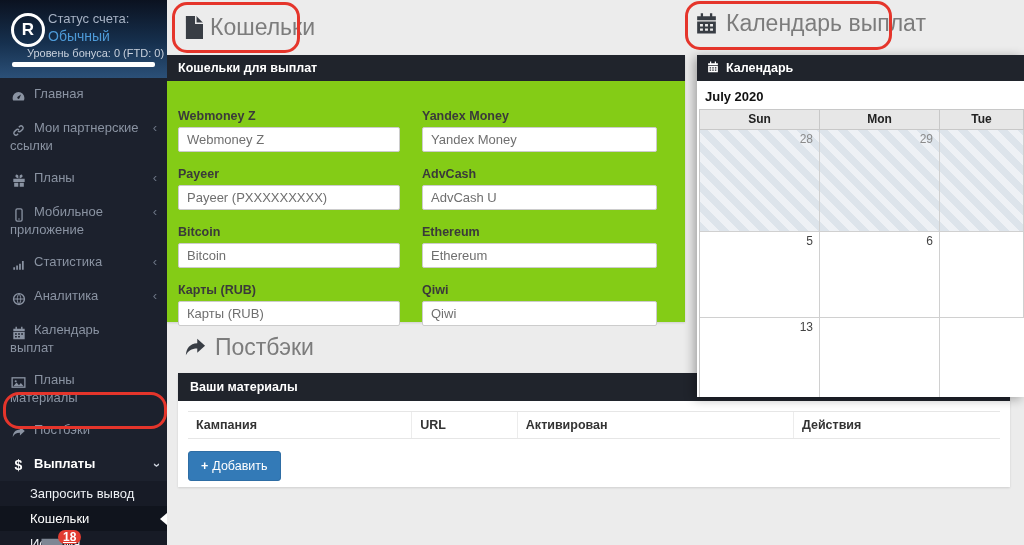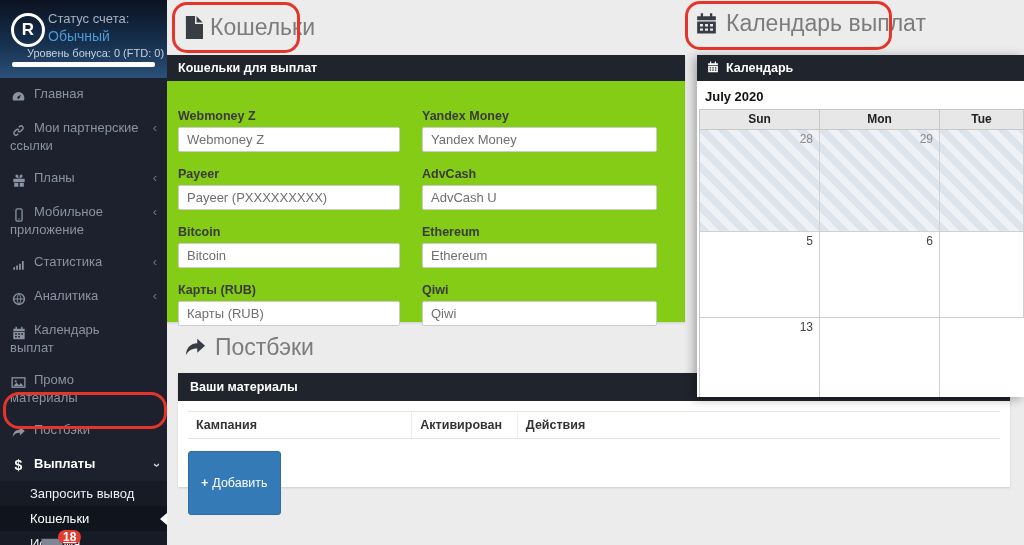--- a/index.html
+++ b/index.html
@@ -53,21 +53,21 @@
   .panel-postbacks .panel-head{height:28px;line-height:28px;}
   .panel-postbacks .panel-body{background:#fff;height:86px;box-sizing:border-box;padding:10px;}
   .ptable{display:flex;border-top:1px solid #e6e6e6;border-bottom:1px solid #e6e6e6;height:26px;align-items:center;}
   .pth{font-size:12.5px;font-weight:bold;color:#333;padding-left:8px;box-sizing:border-box;}
   .pth + .pth{border-left:1px solid #ececec;height:100%;line-height:26px;}
   .pth:nth-child(1){width:27.5%;}
   .pth:nth-child(2){width:13%;}
   .pth:nth-child(3){width:34%;}
   .pth:nth-child(4){width:25.5%;}
   .add-btn{margin-top:12px;display:inline-block;background:#337ab7;border:1px solid #2e6da4;color:#fff;
-    font-size:12.5px;border-radius:3px;padding:24px 12px;cursor:pointer;font-family:"Liberation Sans",sans-serif;}
+    font-size:12.5px;border-radius:3px;padding:7px 12px;cursor:pointer;font-family:"Liberation Sans",sans-serif;}
   .add-btn .plus{font-weight:bold;margin-right:4px;}
   
   .panel-calendar{position:absolute;left:697px;top:55px;width:327px;height:342px;background:#fff;z-index:5;
     overflow:hidden;box-shadow:-3px 2px 10px rgba(0,0,0,.32);}
   .cal-head{display:flex;align-items:center;gap:7px;background:#20242c;color:#fff;height:26px;padding:0 10px;
     font-size:12.5px;font-weight:700;}
   .cal-month{font-size:13px;font-weight:bold;color:#111;padding:8px 8px 5px 8px;}
   .cal-table{margin:0 0 0 2px;border:1px solid #c8c8c8;border-right:none;}
   .cal-dow{display:grid;grid-template-columns:120px 120px 1fr;background:#e7e7e7;border-bottom:1px solid #c8c8c8;}
   .cal-dow .dow{font-size:12px;font-weight:bold;color:#222;text-align:center;line-height:19px;height:19px;
@@ -162,21 +162,21 @@
       </span><span>Календарь выплат</span>
     </div>
 
     <div class="mitem">
       <span class="micon">
         <svg width="15" height="15" viewBox="0 0 16 16">
             <rect x="1.2" y="3" width="13.6" height="10" fill="none" stroke="currentColor" stroke-width="1.4"></rect>
             <circle cx="5" cy="6.6" r="1.1" fill="currentColor"></circle>
             <path d="M2.5 12l3.4-4 2.6 3 2-2.4 3 3.4z" fill="currentColor"></path>
           </svg>
-      </span><span>Промо материалы</span>
+      </span><span>Планы материалы</span>
     </div>
 
     <div class="mitem">
       <span class="micon">
         <svg width="15" height="15" viewBox="0 0 16 16" fill="currentColor">
             <path d="M9.5 1.8l5.2 4.7-5.2 4.7V8.3c-4 0-6 1.5-7.6 4.5.3-4.6 2.6-7.6 7.6-7.9z"></path>
           </svg>
       </span><span>Постбэки</span>
     </div>
 
@@ -259,20 +259,21 @@
       </svg>
   </span>
   <span>Постбэки</span>
 </div>
 
 <div class="panel-postbacks">
   <div class="panel-head">Ваши материалы</div>
   <div class="panel-body">
     <div class="ptable">
       <div class="pth">Кампания</div>
+      <div class="pth">URL</div>
       <div class="pth">Активирован</div>
       <div class="pth">Действия</div>
     </div>
     <button class="add-btn"><span class="plus">+</span><span>Добавить</span></button>
   </div>
 </div>
 
 <div class="page-title pt-calendar">
   <span class="ticon">
     <svg width="25" height="23" viewBox="0 0 16 16" fill="currentColor">

